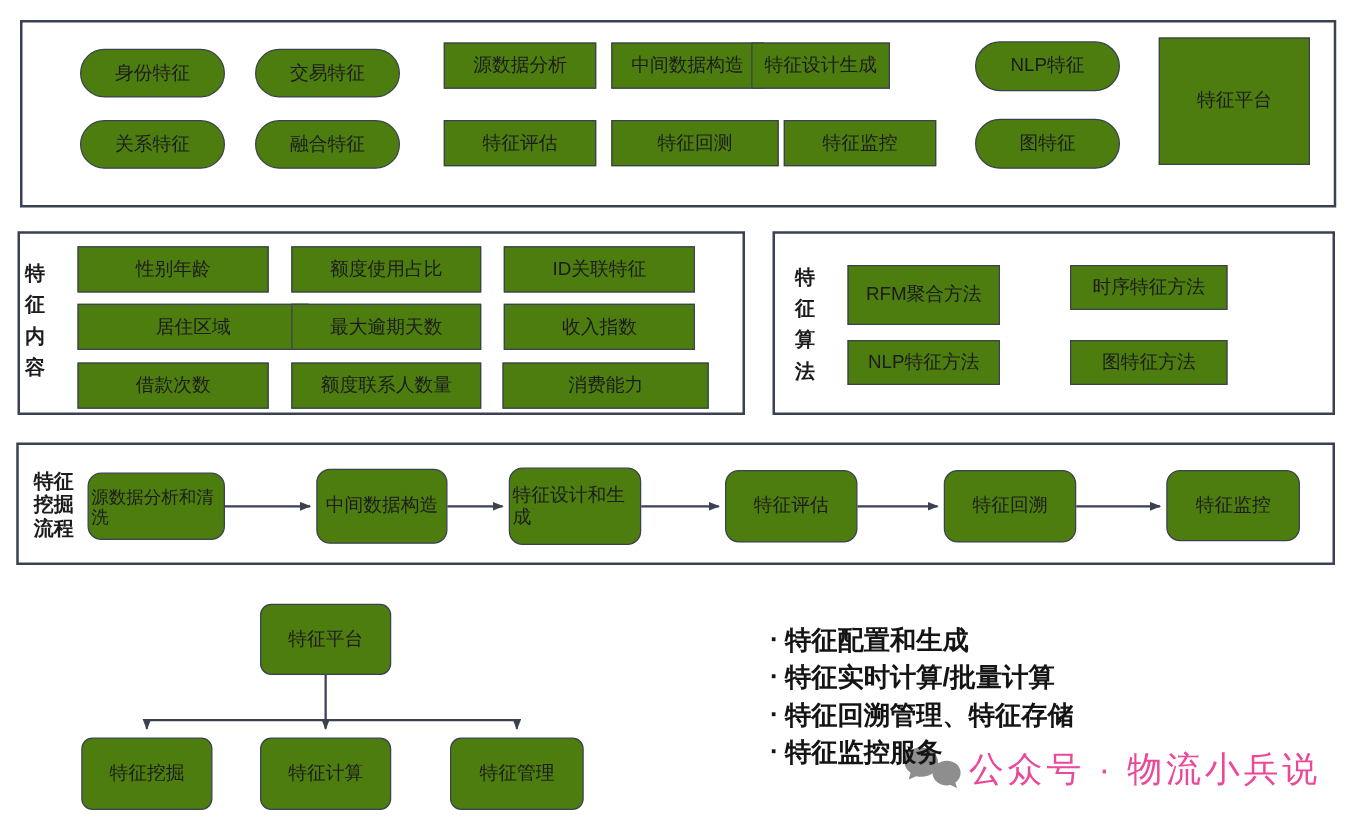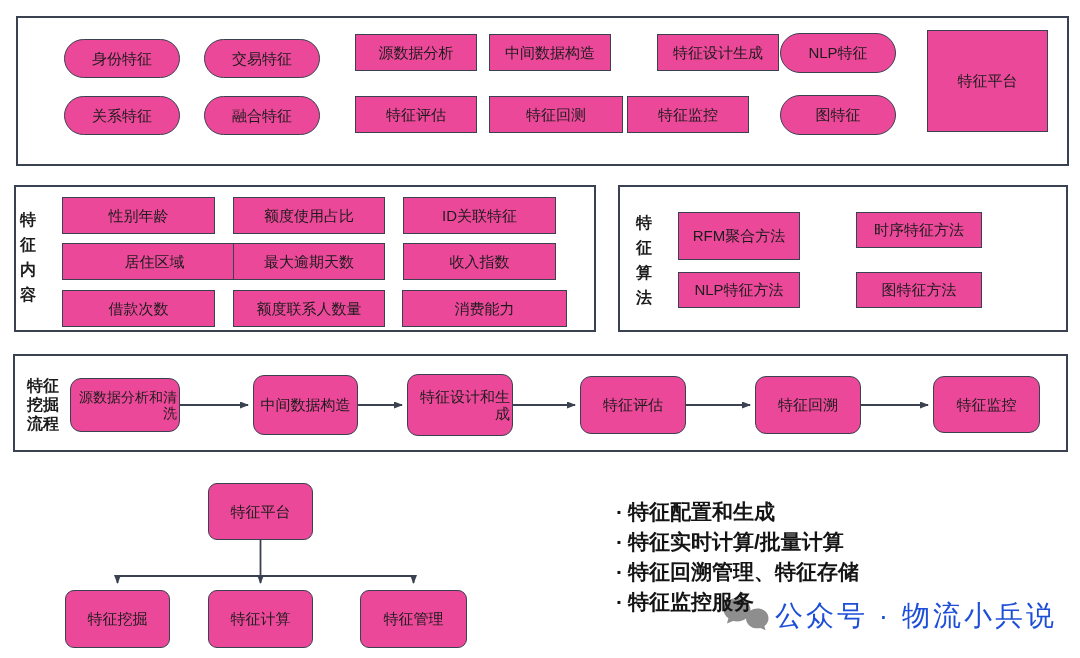--- a/index.html
+++ b/index.html
@@ -1,53 +1,53 @@
 <!DOCTYPE html>
 <html><head>
 <meta charset="utf-8">
 <style>
   html,body{margin:0;padding:0;background:#ffffff;}
   .stage{
     position:relative;width:1080px;height:658px;background:#ffffff;overflow:hidden;
     font-family:"Liberation Sans","DejaVu Sans",sans-serif;color:#1c1c1c;
   }
   .sec{position:absolute;border:2px solid #3a4150;box-sizing:border-box;background:#fff;}
-  .bx{position:absolute;border:1.5px solid #3a4150;box-sizing:border-box;background:#ec4899;
-      display:flex;align-items:center;justify-content:center;text-align:right;
+  .bx{position:absolute;border:1.5px solid #3a4150;box-sizing:border-box;background:#4d7c0f;
+      display:flex;align-items:center;justify-content:center;text-align:left;
       font-size:15px;line-height:1.15;padding:2px;}
   .ov{border-radius:999px;}
   .rn{border-radius:11px;}
   .vlabel{position:absolute;font-size:16px;font-weight:600;width:18px;line-height:25px;
       word-break:break-all;text-align:left;}
   .flabel{position:absolute;font-size:16px;font-weight:600;width:34px;line-height:19px;
       word-break:break-all;text-align:left;}
   .small{font-size:14px;}
   .arrows{position:absolute;left:0;top:0;pointer-events:none;}
   .bullets{position:absolute;left:616px;top:497px;z-index:2;}
   .bullet-line{display:flex;align-items:center;height:30px;font-size:21px;font-weight:700;color:#141414;}
   .bullet-dot{margin-right:5px;}
-  .wm-text{position:absolute;left:775px;top:597px;font-size:28px;color:#1d4ed8;
+  .wm-text{position:absolute;left:775px;top:597px;font-size:28px;color:#ec4899;
       letter-spacing:3px;z-index:1;white-space:nowrap;}
   .wm-icon{position:absolute;left:722px;top:595px;z-index:0;}
 </style>
 </head>
 <body>
 
 <div class="stage">
 
   <div class="sec" style="left:16px;top:16px;width:1053px;height:150px;"></div>
 
   <div class="bx ov" style="left:64px;top:39px;width:116px;height:39px;">身份特征</div>
   <div class="bx ov" style="left:204px;top:39px;width:116px;height:39px;">交易特征</div>
   <div class="bx ov" style="left:64px;top:96px;width:116px;height:39px;">关系特征</div>
   <div class="bx ov" style="left:204px;top:96px;width:116px;height:39px;">融合特征</div>
 
   <div class="bx" style="left:355px;top:34px;width:122px;height:37px;">源数据分析</div>
   <div class="bx" style="left:489px;top:34px;width:122px;height:37px;">中间数据构造</div>
-  <div class="bx" style="left:657px;top:34px;width:122px;height:37px;">特征设计生成</div>
+  <div class="bx" style="left:601px;top:34px;width:111px;height:37px;">特征设计生成</div>
   <div class="bx" style="left:355px;top:96px;width:122px;height:37px;">特征评估</div>
   <div class="bx" style="left:489px;top:96px;width:134px;height:37px;">特征回测</div>
   <div class="bx" style="left:627px;top:96px;width:122px;height:37px;">特征监控</div>
 
   <div class="bx ov" style="left:780px;top:33px;width:116px;height:40px;">NLP特征</div>
   <div class="bx ov" style="left:780px;top:95px;width:116px;height:40px;">图特征</div>
 
   <div class="bx" style="left:927px;top:30px;width:121px;height:102px;">特征平台</div>
 
   <div class="sec" style="left:14px;top:185px;width:582px;height:147px;"></div>

